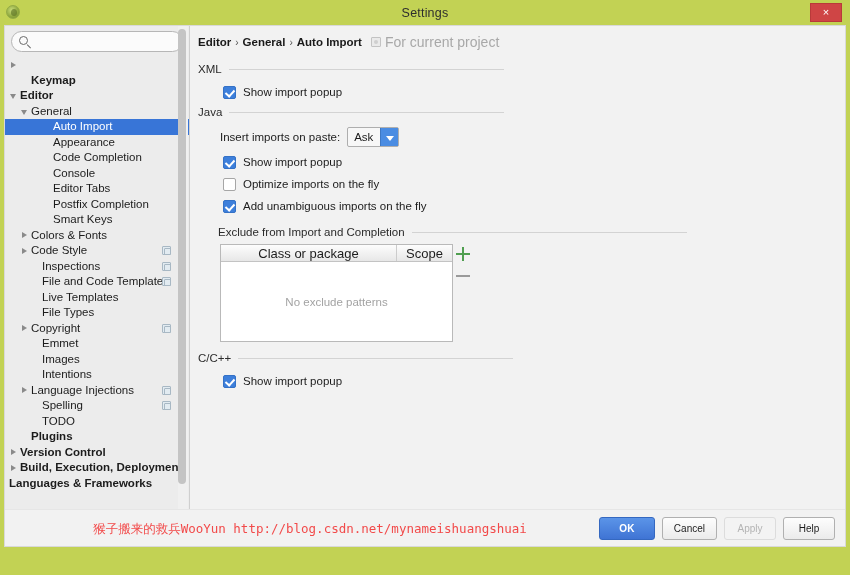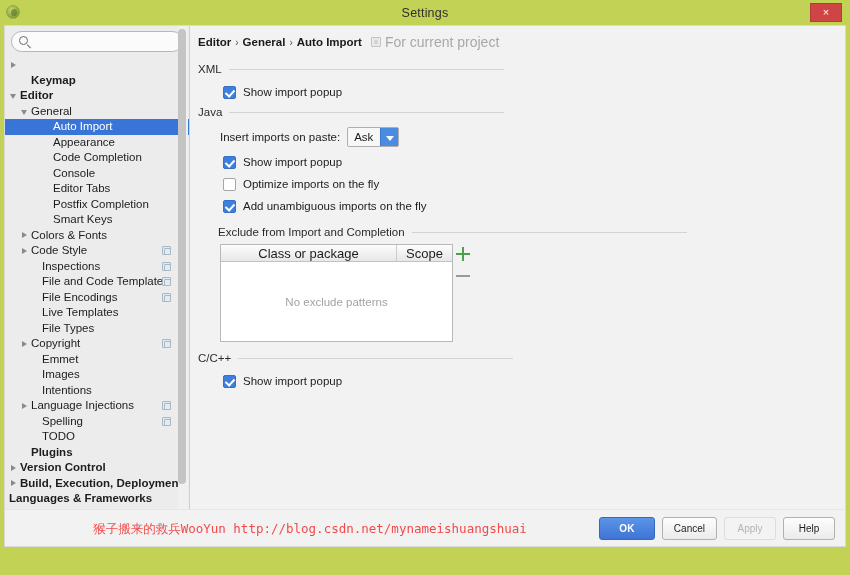--- a/index.html
+++ b/index.html
@@ -566,26 +566,20 @@
             <div class="tree-row">
               <span style="display: inline-block; width: 26px;"></span>
               <span class="arrow"></span>
               <span class="tree-label">Inspections</span>
               <span class="tree-badge"></span>
             </div>
             <div class="tree-row">
               <span style="display: inline-block; width: 26px;"></span>
               <span class="arrow"></span>
               <span class="tree-label">File and Code Templates</span>
-              <span class="tree-badge"></span>
-            </div>
-            <div class="tree-row">
-              <span style="display: inline-block; width: 26px;"></span>
-              <span class="arrow"></span>
-              <span class="tree-label">File Encodings</span>
               <span class="tree-badge"></span>
             </div>
             <div class="tree-row">
               <span style="display: inline-block; width: 26px;"></span>
               <span class="arrow"></span>
               <span class="tree-label">Live Templates</span>
             </div>
             <div class="tree-row">
               <span style="display: inline-block; width: 26px;"></span>
               <span class="arrow"></span>

